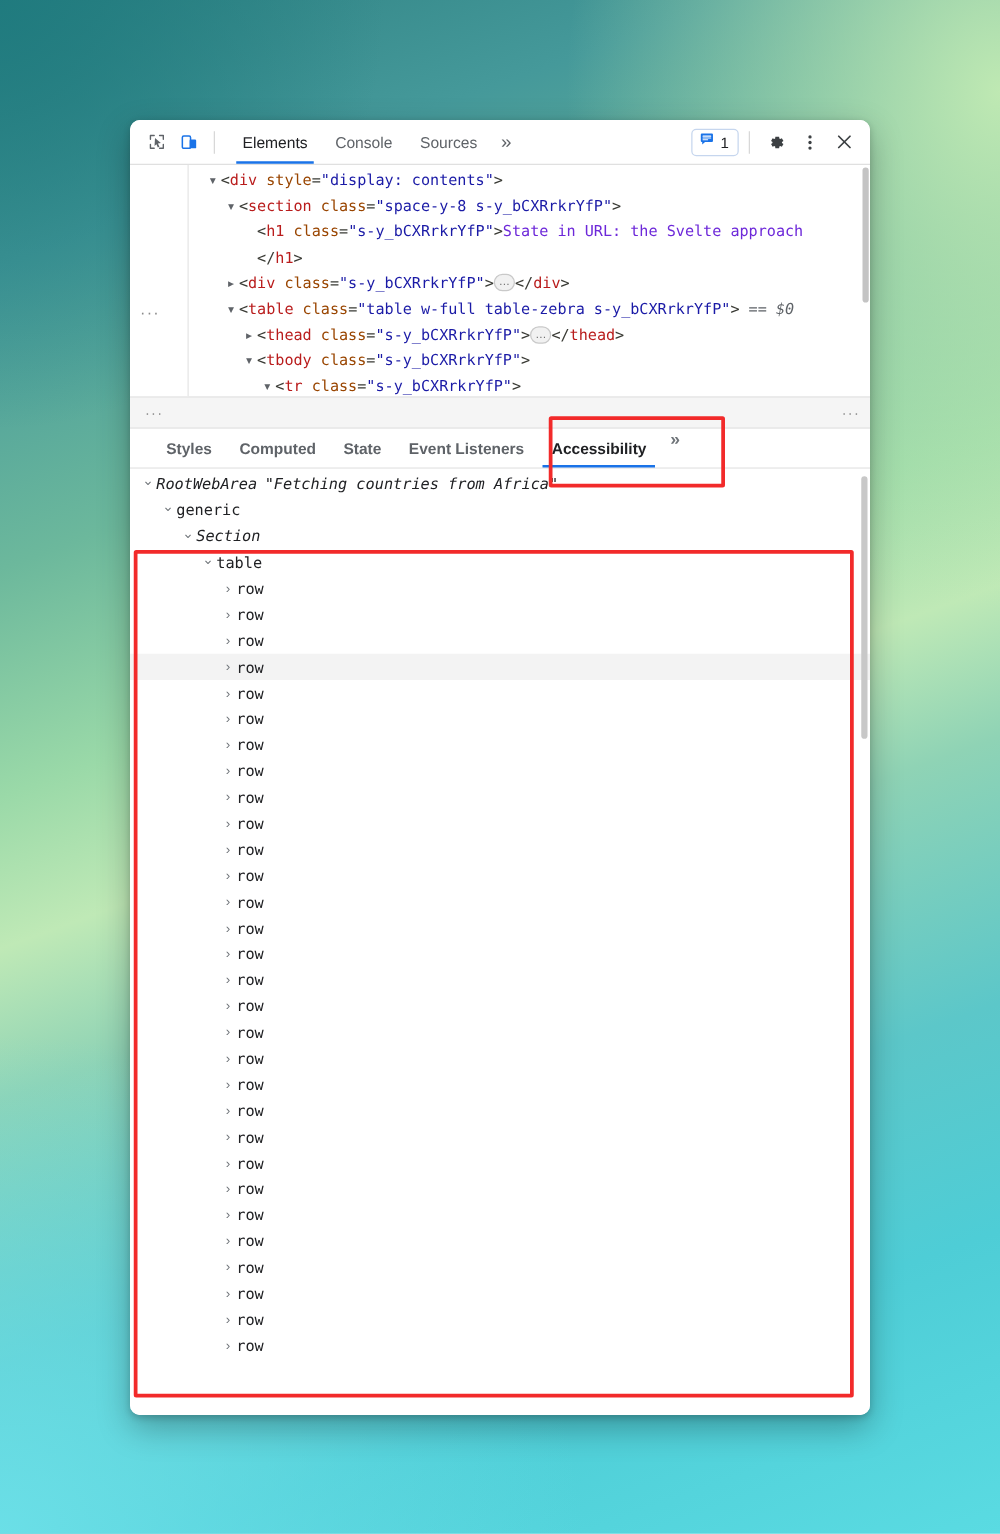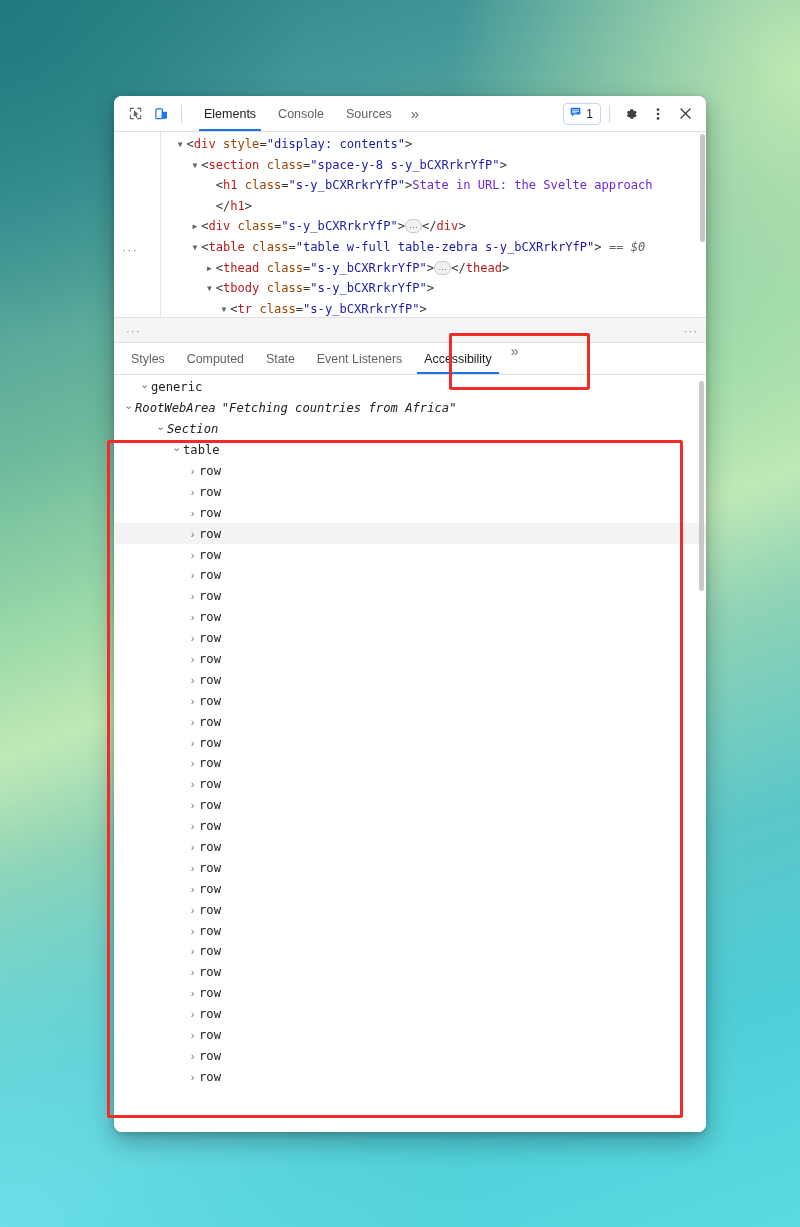--- a/index.html
+++ b/index.html
@@ -39,21 +39,21 @@
   }
   .bg-wash-c {
     position: absolute; inset: 0;
     background: radial-gradient(ellipse 55% 40% at 0% 0%, rgba(30,122,126,.9) 0%, rgba(30,122,126,0) 70%);
     pointer-events: none;
   }
 
   
   .devtools {
     position: absolute;
-    left: 114px;
+    left: 104px;
     top: 96px;
     width: 592px;
     height: 1036px;
     background: #ffffff;
     border-radius: 8px;
     box-shadow: 0 10px 26px rgba(0,0,0,.28), 0 2px 6px rgba(0,0,0,.18);
     overflow: hidden;
     display: flex;
     flex-direction: column;
   }
@@ -179,21 +179,22 @@
   .crumb.sel2 { color: #881280; background: #f5f5f5; }
   .crumb-dots-end { color: #8a8a8a; padding: 0 8px; letter-spacing: 1px; margin-left: auto; cursor: pointer; }
 
   
   .side-tabs {
     height: 32px; min-height: 32px;
     display: flex; align-items: stretch;
     background: #fff;
     border-bottom: 1px solid #e0e0e0;
     position: relative;
-    padding-left: 6px;
+    padding-left: 18px;
+    font-weight: bold;
   }
   .side-tab {
     display: flex; align-items: center; padding: 0 11px;
     font-size: 12.4px; color: #5f6368; cursor: pointer; position: relative;
   }
   .side-tab.active { color: #202124; }
   .side-tab.active::after {
     content: ""; position: absolute; left: 4px; right: 4px; bottom: 0; height: 2px; background: #1a73e8;
   }
   .side-tab.chev { font-size: 14px; padding: 0 8px; }
@@ -395,29 +396,29 @@
     <div class="side-tab chev">
       <span>»</span>
     </div>
     <div class="hl-tab"></div>
   </div>
 
 
 
   <div class="tree-wrap">
     <div class="tree-list" id="tree-list">
-        <div class="tnode" style="padding-left: 24px;">
-          <span class="chev open"></span>
-          <span class="trole">generic</span>
-        </div>
         <div class="tnode" style="padding-left: 8px;">
           <span class="chev open"></span>
           <span class="trole ital">RootWebArea</span>
           <span class="tname">"Fetching countries from Africa"</span>
         </div>
+        <div class="tnode" style="padding-left: 24px;">
+          <span class="chev open"></span>
+          <span class="trole">generic</span>
+        </div>
         <div class="tnode" style="padding-left: 40px;">
           <span class="chev open"></span>
           <span class="trole ital">Section</span>
         </div>
         <div class="tnode" style="padding-left: 56px;">
           <span class="chev open"></span>
           <span class="trole">table</span>
         </div>
         <div class="tnode" style="padding-left: 72px;">
           <span class="chev closed"></span>

